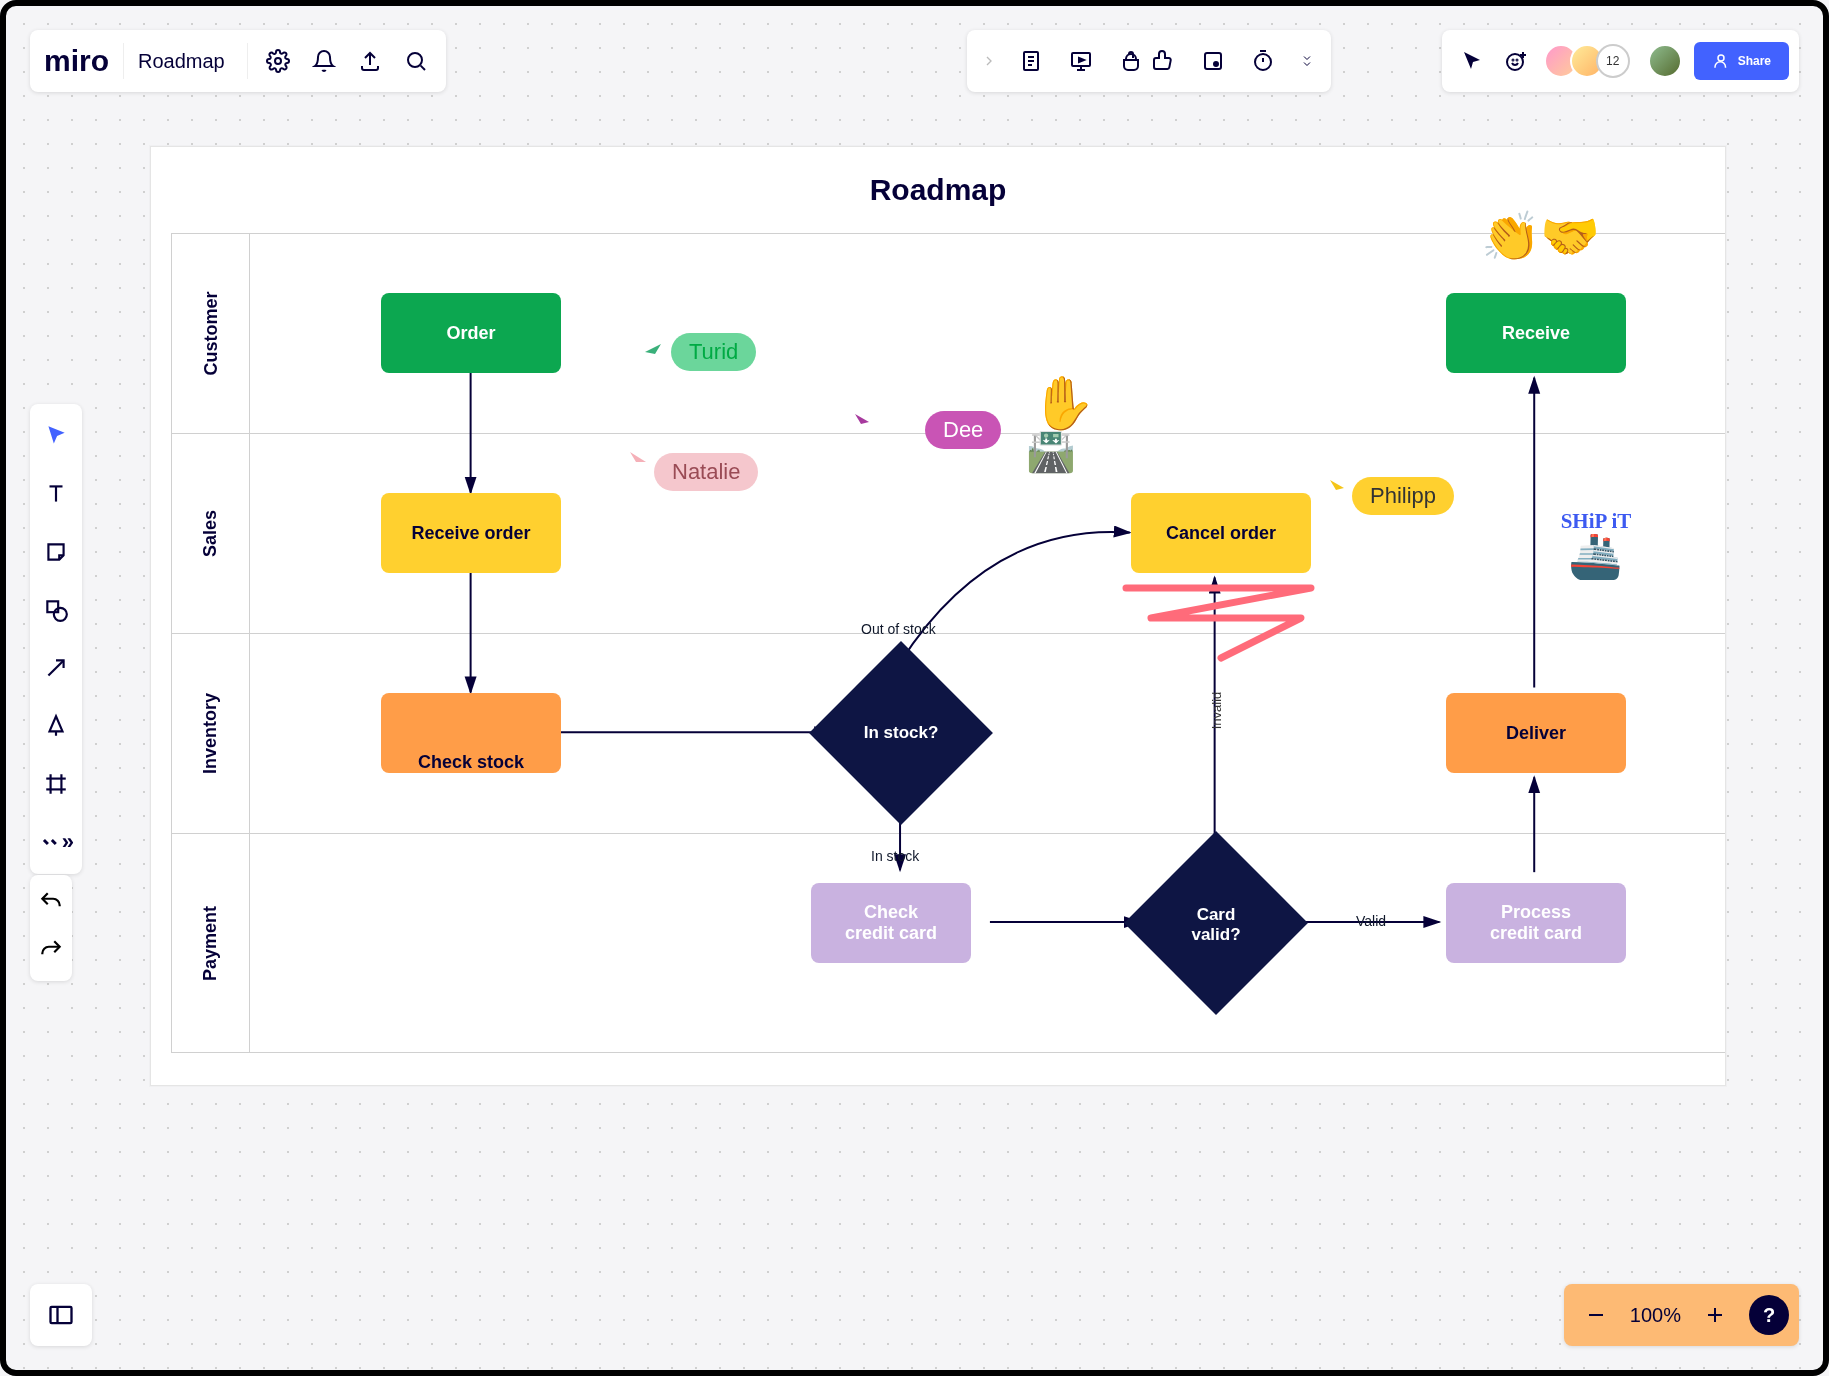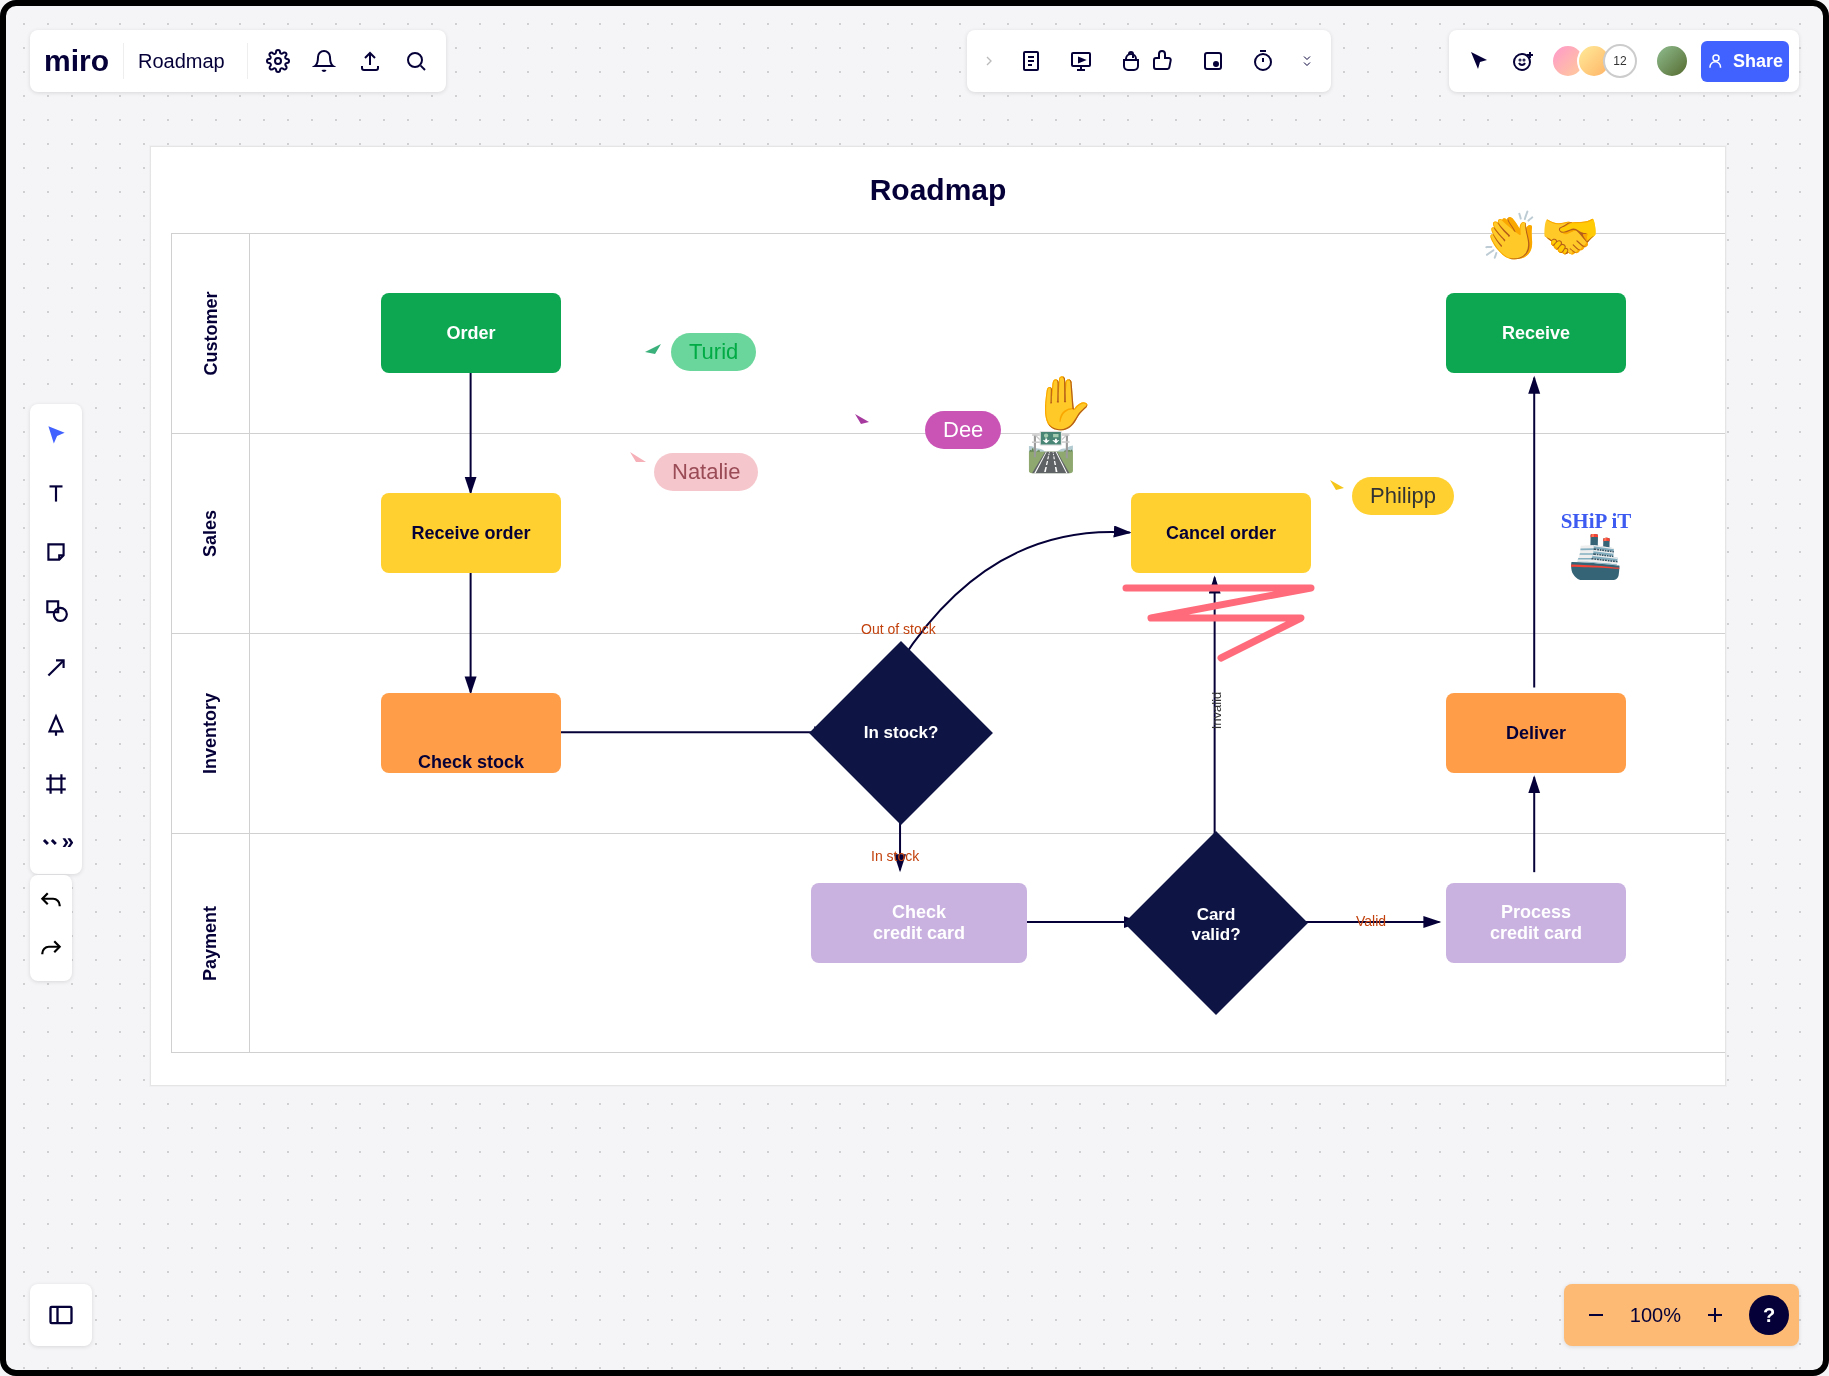--- a/index.html
+++ b/index.html
@@ -13,21 +13,21 @@
 .board-name { font-size: 20px; font-weight: 500; color: #050038; display:flex; align-items:center; gap:8px;}
 .icon-btn { display:flex; align-items:center; justify-content:center; width:32px; height:32px; cursor:pointer; color:#050038;}
 .icon-btn svg { width:24px; height:24px; }
 
 .top-mid { position:absolute; top:24px; left:961px; display:flex; align-items:center; background:#fff; border-radius:8px; box-shadow:0 1px 4px rgba(0,0,0,0.12); height:62px; padding:0 14px; gap:18px;}
 
 .top-right { position:absolute; top:24px; right:24px; display:flex; align-items:center; background:#fff; border-radius:8px; box-shadow:0 1px 4px rgba(0,0,0,0.12); height:62px; padding:0 10px 0 14px; gap:12px;}
 .avatars { display:flex; align-items:center; }
 .avatar { width:34px; height:34px; border-radius:50%; border:2px solid #fff; margin-left:-8px; background:#ccc; display:flex; align-items:center; justify-content:center; font-size:12px; font-weight:400;}
 .avatar:first-child{margin-left:0;}
-.share-btn { display:flex; align-items:center; gap:8px; background:#4262ff; color:#fff; font-weight:600; font-size:18px; padding:10px 6px; border-radius:6px; cursor:pointer;}
+.share-btn { display:flex; align-items:center; gap:8px; background:#4262ff; color:#fff; font-weight:600; font-size:12px; padding:10px 18px; border-radius:6px; cursor:pointer;}
 
 
 .tool-rail { position:absolute; top:398px; left:24px; background:#fff; border-radius:8px; box-shadow:0 1px 4px rgba(0,0,0,0.12); padding:14px 8px; display:flex; flex-direction:column; gap:22px; align-items:center;}
 .tool-rail .tool { width:36px; height:36px; display:flex; align-items:center; justify-content:center; cursor:pointer; color:#050038;}
 .tool svg{width:26px;height:26px;}
 .undo-rail { position:absolute; top:869px; left:24px; background:#fff; border-radius:8px; box-shadow:0 1px 4px rgba(0,0,0,0.12); padding:14px 8px; display:flex; flex-direction:column; gap:18px; align-items:center;}
 
 
 .bottom-left { position:absolute; bottom:24px; left:24px; background:#fff; border-radius:8px; box-shadow:0 1px 4px rgba(0,0,0,0.12); width:62px; height:62px; display:flex;align-items:center;justify-content:center;}
 .bottom-right { position:absolute; bottom:24px; right:24px; background:#fdba74; border-radius:8px; box-shadow:0 1px 4px rgba(0,0,0,0.12); height:62px; display:flex; align-items:center; padding:0 10px 0 16px; gap:18px;}
@@ -53,21 +53,21 @@
 .node { position:absolute; display:flex; align-items:center; justify-content:center; text-align:center; font-weight:700; font-size:18px; color:#fff; border-radius:8px; padding:0 14px;}
 .node.green{background:#0ca750;}
 .node.yellow{background:#ffd02f;color:#050038;}
 .node.orange{background:#ff9d48;color:#050038;}
 .node.purple{background:#c9b2e0;color:#fff;}
 .diamond{position:absolute;width:130px;height:130px;background:#0e1544;transform:rotate(45deg);}
 .diamond-label{position:absolute;color:#fff;font-weight:700;font-size:17px;text-align:center;width:130px;}
 
 
 .svg-arrows{position:absolute; inset:0; pointer-events:none;}
-.edge-label{position:absolute;font-size:14px;color:#c2410c;}
+.edge-label{position:absolute;font-size:14px;color:#0f172a;}
 
 
 .cursor-pill{position:absolute;display:flex;align-items:center;gap:0;}
 .pill{border-radius:999px; padding:6px 18px; font-size:22px; font-weight:500;}
 .pill.turid{background:#6bd69b;color:#0a4;}
 .pill.nat{background:#f5c7cd;color:#9a4b55;}
 .pill.dee{background:#c954b5;color:#fff;}
 .pill.phil{background:#ffd02f;color:#333;}
 
 .scribble{position:absolute;}
@@ -346,21 +346,21 @@
       </div>
     <div class="node yellow" style="left:960px;top:260px;width:180px;height:80px;">
         <span>Cancel order</span>
       </div>
     <div class="node orange" style="left:210px;top:460px;width:180px;height:80px;align-items:flex-end;">
         <span>Check stock</span>
       </div>
     <div class="node orange" style="left:1275px;top:460px;width:180px;height:80px;">
         <span>Deliver</span>
       </div>
-    <div class="node purple" style="left:640px;top:650px;width:216px;height:80px;white-space:pre-line;"><span>Check
+    <div class="node purple" style="left:640px;top:650px;width:160px;height:80px;white-space:pre-line;"><span>Check
 credit card</span></div>
     <div class="node purple" style="left:1275px;top:650px;width:180px;height:80px;white-space:pre-line;"><span>Process
 credit card</span></div>
 
     <div class="diamond" style="left:665px;top:435px;"></div>
     <div class="diamond-label" style="left:665px;top:490px;">In stock?</div>
     <div class="diamond" style="left:980px;top:625px;"></div>
     <div class="diamond-label" style="left:980px;top:672px;white-space:pre-line;">Card
 valid?</div>
 

